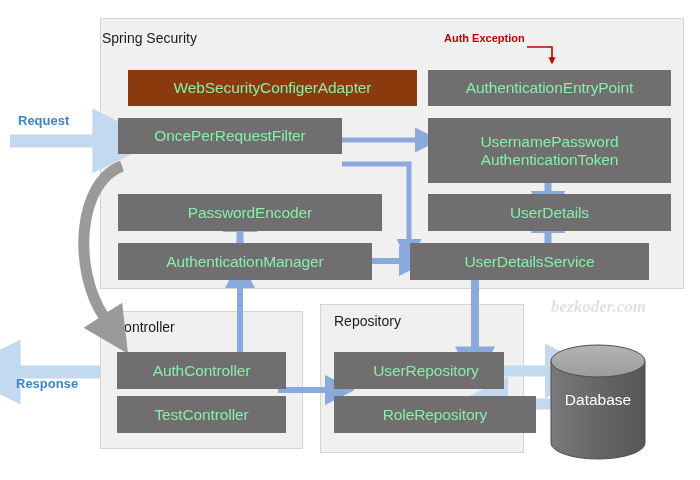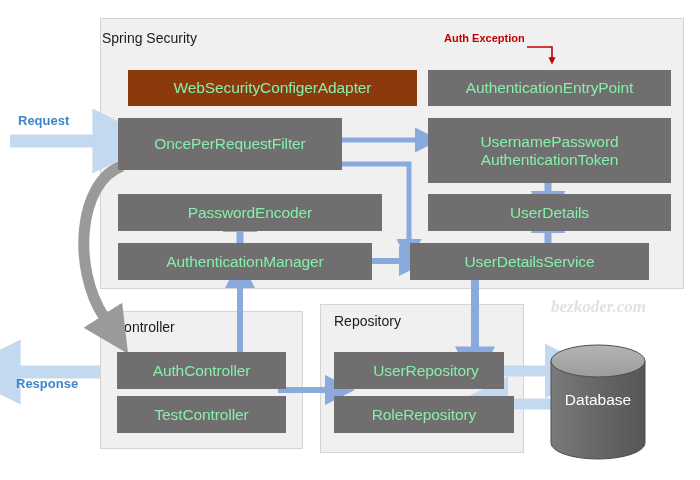--- a/index.html
+++ b/index.html
@@ -181,42 +181,42 @@
     <g>
       <path d="M551,361 L551,443 A47,16 0 0 0 645,443 L645,361 Z" fill="url(#dbBody)" stroke="#4f4f4f" stroke-width="1"></path>
       <ellipse cx="598" cy="361" rx="47" ry="16" fill="url(#dbTop)" stroke="#4f4f4f" stroke-width="1"></ellipse>
     </g>
   </svg>
 
   <div class="box brown" style="left:128px;top:70px;width:289px;height:36px;">WebSecurityConfigerAdapter</div>
 
   <div class="box gray" style="left:428px;top:70px;width:243px;height:36px;">AuthenticationEntryPoint</div>
 
-  <div class="box gray" style="left:118px;top:118px;width:224px;height:52px;">OncePerRequestFilter</div>
+  <div class="box gray" style="left:118px;top:118px;width:224px;height:36px;">OncePerRequestFilter</div>
 
   <div class="box gray" style="left:428px;top:118px;width:243px;height:65px;flex-direction:column;">
     <span>UsernamePassword</span>
     <span>AuthenticationToken</span>
   </div>
 
   <div class="box gray" style="left:118px;top:194px;width:264px;height:37px;">PasswordEncoder</div>
 
   <div class="box gray" style="left:428px;top:194px;width:243px;height:37px;">UserDetails</div>
 
   <div class="box gray" style="left:118px;top:243px;width:254px;height:37px;">AuthenticationManager</div>
 
   <div class="box gray" style="left:410px;top:243px;width:239px;height:37px;">UserDetailsService</div>
 
   <div class="box gray" style="left:117px;top:352px;width:169px;height:37px;">AuthController</div>
 
   <div class="box gray" style="left:117px;top:396px;width:169px;height:37px;">TestController</div>
 
   <div class="box gray" style="left:334px;top:352px;width:170px;height:37px;padding-left:14px;">UserRepository</div>
 
-  <div class="box gray" style="left:334px;top:396px;width:180px;height:37px;">RoleRepository</div>
+  <div class="box gray" style="left:334px;top:396px;width:202px;height:37px;">RoleRepository</div>
 
   <div class="db-label" style="left:598px;top:400px;transform:translate(-50%,-50%);">Database</div>
 
   <div class="flow-label" style="left:18px;top:113px;">Request</div>
   <div class="flow-label" style="left:16px;top:376px;">Response</div>
   <div class="exc-label" style="left:444px;top:32px;">Auth Exception</div>
 
   <div class="watermark" style="left:551px;top:297px;">bezkoder.com</div>
 
 </div>

